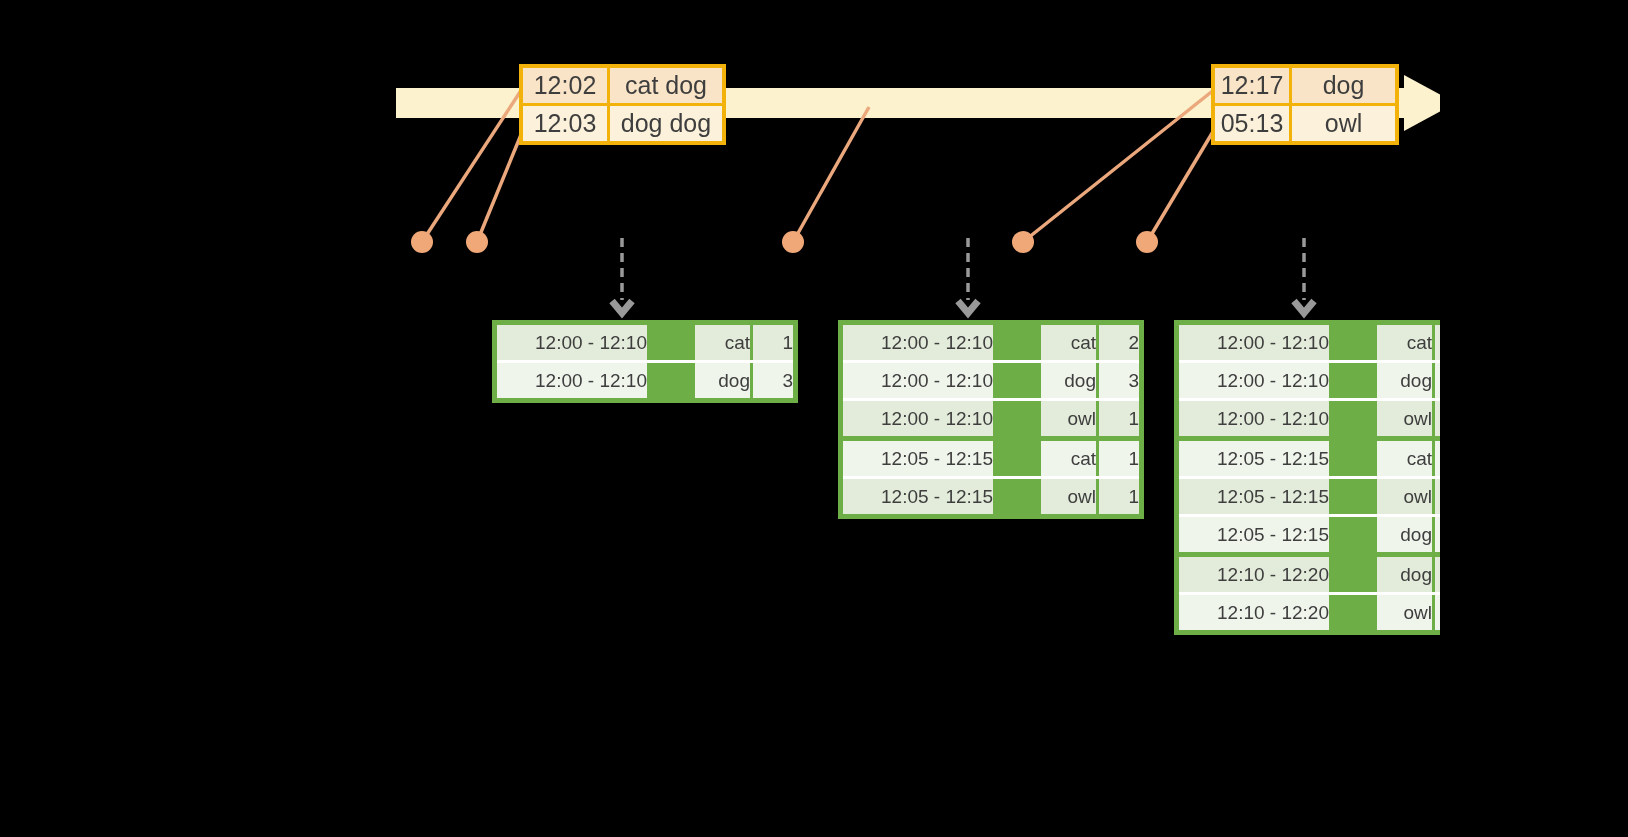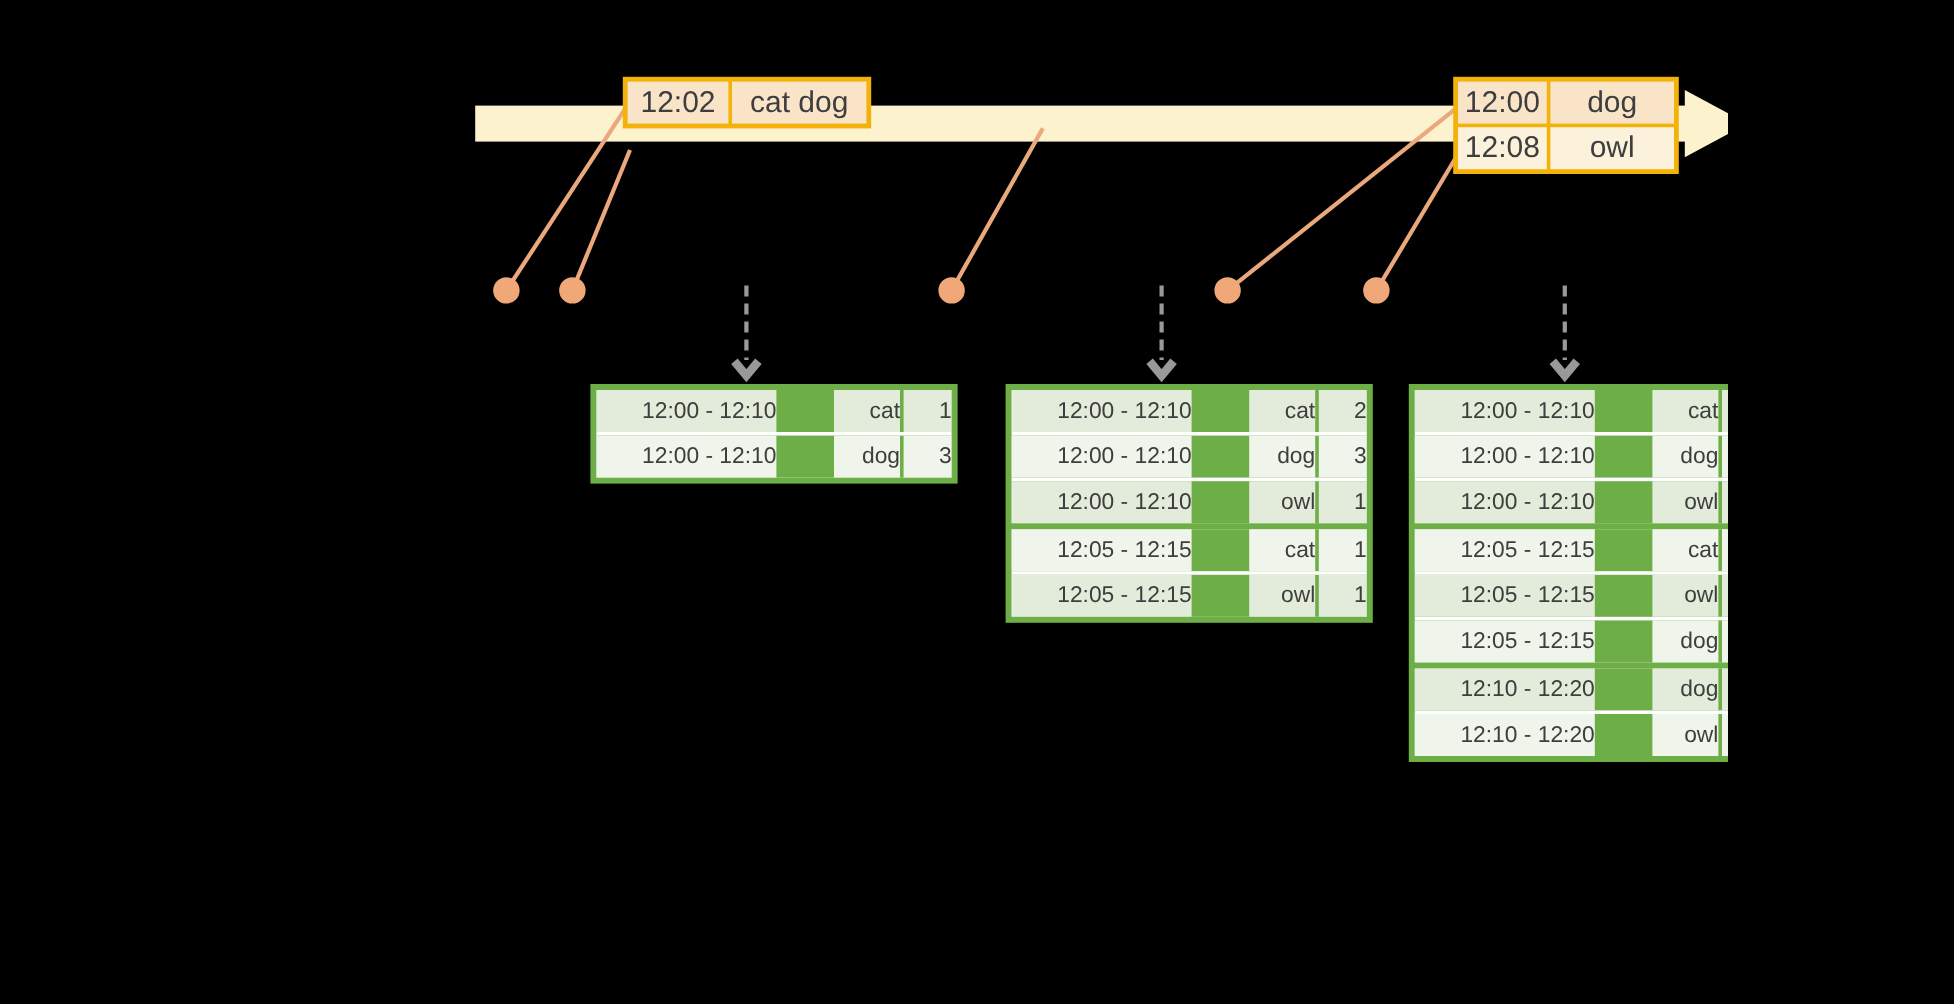--- a/index.html
+++ b/index.html
@@ -62,28 +62,32 @@
 
     <line class="dash-line" x1="1304" y1="238" x2="1304" y2="300"></line>
     <polyline class="dash-head" points="1294,301 1304,313 1314,301"></polyline>
   </svg>
 
   <div class="event-table" id="event-table-0" style="left:519px;top:64px;--tw:84px;--ww:112px">
       <div class="event-row">
         <div class="event-cell time row-a">12:02</div>
         <div class="event-cell words row-a">cat dog</div>
       </div>
+      <div class="event-row">
+        <div class="event-cell time row-b">12:03</div>
+        <div class="event-cell words row-b">dog dog</div>
+      </div>
     </div>
   <div class="event-table" id="event-table-2" style="left:1211px;top:64px;--tw:74px;--ww:103px">
       <div class="event-row">
-        <div class="event-cell time row-a">12:00</div>
+        <div class="event-cell time row-a">12:17</div>
         <div class="event-cell words row-a">dog</div>
       </div>
       <div class="event-row">
-        <div class="event-cell time row-b">12:08</div>
+        <div class="event-cell time row-b">05:13</div>
         <div class="event-cell words row-b">owl</div>
       </div>
     </div>
 
   <div class="result-table" id="result-table-0" style="left:492px;top:320px">
       <div class="result-group">
         <div class="result-row">
           <div class="result-cell window shade-dark">12:00 - 12:10</div>
           <div class="result-cell word shade-dark">cat</div>
           <div class="result-cell count shade-dark">1</div>

